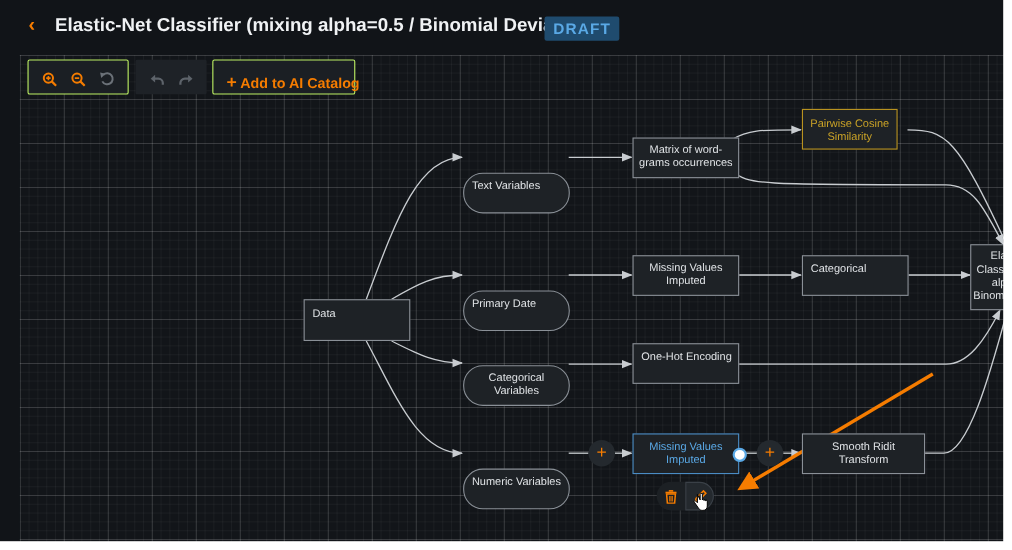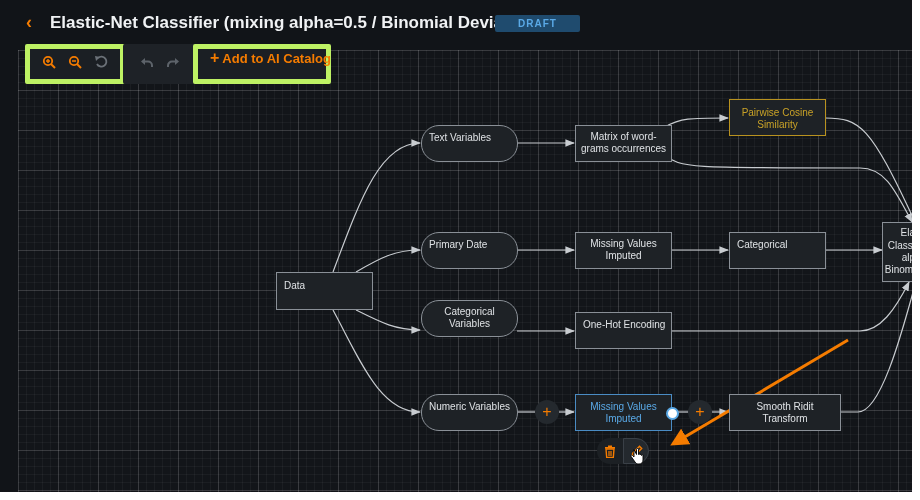--- a/index.html
+++ b/index.html
@@ -3,41 +3,41 @@
 <meta charset="utf-8">
 <style>
   html, body { margin:0; padding:0; }
   body {
     width:920px; height:500px; overflow:hidden; position:relative;
     background:#111418; font-family:"Liberation Sans", sans-serif; color:#e6e8ea;
   }
   .header { position:absolute; left:0; top:0; width:920px; height:50px; background:#111418; }
   .back { position:absolute; left:26px; top:12px; color:#f57c00; font-size:18px; font-weight:bold; cursor:pointer; }
   .title { position:absolute; left:50px; top:13px; font-size:17px; font-weight:bold; color:#f0f2f4; white-space:nowrap; }
-  .badge { position:absolute; left:495px; top:15px; background:#1f4b6e; color:#5aa9e6; font-size:10px; font-weight:bold; letter-spacing:1px; padding:3px 23px; border-radius:2px; }
+  .badge { position:absolute; left:495px; top:15px; background:#1f4b6e; color:#5aa9e6; font-size:14px; font-weight:bold; letter-spacing:1px; padding:3px 8px; border-radius:2px; }
   .canvas {
     position:absolute; left:18px; top:50px; width:902px; height:450px;
     background-color:#121519;
     background-image:
       linear-gradient(to right, rgba(255,255,255,0.13) 1px, transparent 1px),
       linear-gradient(to bottom, rgba(255,255,255,0.13) 1px, transparent 1px),
       linear-gradient(to right, rgba(255,255,255,0.04) 1px, transparent 1px),
       linear-gradient(to bottom, rgba(255,255,255,0.04) 1px, transparent 1px);
     background-size:40px 40px, 40px 40px, 8px 8px, 8px 8px;
   }
-  .toolgroup { position:absolute; top:44px; height:30px; background:#1b1f24; border:5px solid #bef264; border-radius:2px; display:flex; align-items:flex-start; }
+  .toolgroup { position:absolute; top:54px; height:30px; background:#1b1f24; border:1px solid #bef264; border-radius:2px; display:flex; align-items:flex-end; }
   .tg1 { left:25px; width:90px; }
   .tg2 { left:123px; width:63px; border-color:transparent; background:#1e2227; }
   .tg3 { left:193px; width:128px; }
   .tbtn { width:26px; height:26px; display:flex; align-items:center; justify-content:center; cursor:pointer; }
   .addbtn { color:#f57c00; font-size:13px; font-weight:bold; padding-left:12px; white-space:nowrap; cursor:pointer; }
   .addbtn .plus { font-size:16px; margin-right:3px; }
   svg.edges { position:absolute; left:0; top:0; width:920px; height:500px; pointer-events:none; }
   .node { position:absolute; background:#1e2226; border:1px solid #8a9097; color:#dfe2e5; font-size:10px; line-height:12px; box-sizing:border-box; }
-  .pill { border-radius:18px; }
+  .pill { border-radius:18px;margin-top:32px; }
   .node .lbl { position:absolute; }
   .center .lbl { left:0; right:0; text-align:center; }
   .plusnode { position:absolute; width:24px; height:24px; border-radius:50%; background:#24292e; color:#f57c00; font-size:16px; text-align:center; line-height:23px; cursor:pointer; }
   .port { position:absolute; width:9px; height:9px; border-radius:50%; background:#fff; border:2px solid #5aa9e6; }
   .actions { position:absolute; left:597px; top:438px; width:52px; height:26px; border-radius:13px; background:#1c2024; display:flex; align-items:center; }
   .actions .a { width:26px; height:26px; display:flex; align-items:center; justify-content:center; cursor:pointer; }
   .actions .a2 { border-radius:0 13px 13px 0; background:#24292e; border:1px solid #3a4047; box-sizing:border-box; }
   .torn-r { position:absolute; left:912px; top:0; width:8px; height:500px; background:#fff; }
   .torn-b { position:absolute; left:0; top:492px; width:920px; height:8px; background:#fff; }
 </style>
@@ -162,21 +162,21 @@
     <span class="lbl" style="left:7px;top:6px">One-Hot Encoding</span>
   </div>
 
 <div class="node center" style="left:575px;top:394px;width:97px;height:37px;border-color:#4a8cc4;color:#5aa9e6;">
     <span class="lbl" style="top:6px">Missing Values</span>
     <span class="lbl" style="top:18px">Imputed</span>
   </div>
 
 <div class="port" style="left:666px;top:407px;"></div>
 
-<div class="node center" style="left:729px;top:99px;width:97px;height:37px;border-color:#b8921f;color:#c9a227;">
+<div class="node center" style="left:729px;top:99px;width:87px;height:37px;border-color:#b8921f;color:#c9a227;">
     <span class="lbl" style="top:7px">Pairwise Cosine</span>
     <span class="lbl" style="top:19px">Similarity</span>
   </div>
 
 <div class="node" style="left:729px;top:232px;width:97px;height:37px;">
     <span class="lbl" style="left:7px;top:6px">Categorical</span>
   </div>
 
 <div class="node center" style="left:729px;top:394px;width:112px;height:37px;">
     <span class="lbl" style="top:6px">Smooth Ridit</span>

